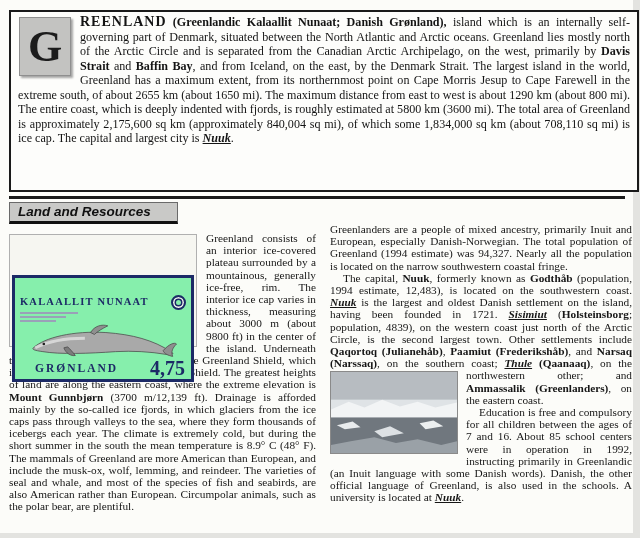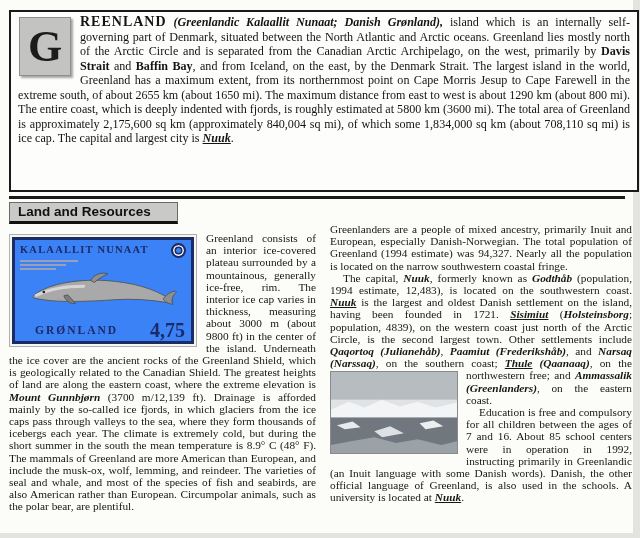--- a/index.html
+++ b/index.html
@@ -19,38 +19,38 @@
   .divider { position:absolute; left:9px; top:196px; width:616px; height:3px; background:#1a1a1a; }
 
   
   .col { position:absolute; }
   .col-left  { left:9px;   top:202px; width:307px; }
   .col-right { left:330px; top:223px; width:302px; }
 
   .section-heading { display:inline-block; min-width:150px; background:var(--heading-bg,#c9c9c7);
                      border:1px solid #6a6a6a; border-bottom:3px solid #111;
                      padding:1px 9px 2px 8px; font-family:"Liberation Sans", sans-serif;
-                     font-weight:bold; font-size:13.5px; color:#111; }
+                     font-style:italic; font-weight:bold; font-size:13.5px; color:#111; }
 
   .body-text { margin:0; font-size:11.3px; line-height:12.2px; text-align:justify; color:#161616; }
   .col-left .body-text { margin-top:8px; }
   .indent { text-indent:13px; }
 
   
   .seg-n  { }
   .seg-b  { font-weight:bold; }
-  .seg-bi { font-weight:bold; font-style:italic; }
+  .seg-bi { font-weight:bold; }
   .seg-biu{ font-weight:bold; font-style:italic; text-decoration:underline; color:inherit; }
 
   
   .stamp { float:left; display:block; width:188px; height:113px; margin:2px 9px 3px 0;
            box-sizing:border-box; background:#f6f6f1; border:1px solid #b0b0b0; padding:2px; }
   .stamp-inner { display:block; box-sizing:border-box; width:100%; height:100%;
-                 border:3px solid var(--stamp-navy,#1c2a66); padding:3px 5px 2px 5px;
-                 position:relative; background:#3b82f6; }
+                 border:3px solid var(--stamp-navy,#1c2a66); padding:17px 5px 2px 5px;
+                 position:relative; background:#86efac;margin-top:38px; }
   .stamp-head { display:flex; justify-content:space-between; align-items:center; }
   .stamp-inscription { font-size:10.5px; font-weight:bold; letter-spacing:1.2px;
                        color:var(--stamp-navy,#1c2a66); }
   .stamp-emblem { width:11px; height:11px; border:2px solid var(--stamp-navy,#1c2a66);
                   border-radius:50%; display:inline-block;
                   box-shadow:inset 0 0 0 1.5px #faf9f4, inset 0 0 0 3px var(--stamp-navy,#1c2a66); }
   .stamp-tinylines { display:block; margin-top:1px; }
   .stamp-tinylines i { display:block; height:2px; background:#9aa0b8; margin-top:2px; }
   .stamp-tinylines i:nth-child(1){ width:58px; }
   .stamp-tinylines i:nth-child(2){ width:46px; }
@@ -120,18 +120,18 @@
             <svg viewBox="0 0 128 82" xmlns="http://www.w3.org/2000/svg" preserveAspectRatio="none">
             <rect width="128" height="82" fill="#b7bcc1"></rect>
             <rect y="28" width="128" height="20" fill="#dfe3e6"></rect>
             <polygon points="0,38 18,30 34,36 52,28 70,35 88,30 106,36 128,31 128,48 0,48" fill="#f2f4f5"></polygon>
             <rect y="46" width="128" height="36" fill="#70777e"></rect>
             <polygon points="6,54 22,50 30,56 14,58" fill="#e8ebed"></polygon>
             <polygon points="44,60 60,55 74,62 52,66" fill="#dde1e4"></polygon>
             <polygon points="90,52 104,49 114,55 96,58" fill="#eceff0"></polygon>
             <polygon points="20,70 44,66 66,72 88,68 112,74 128,70 128,82 0,82 0,74" fill="#9aa1a7"></polygon>
           </svg>
-          </span><span><span class="seg-n">free; and </span><span class="seg-bi">Ammassalik (Greenlanders)</span><span class="seg-n">, on the eastern coast.</span></span></p>
+          </span><span><span class="seg-n">other; and </span><span class="seg-bi">Ammassalik (Greenlanders)</span><span class="seg-n">, on the eastern coast.</span></span></p>
       <p class="body-text indent"><span><span class="seg-n">Education is free and compulsory for all children between the ages of 7 and 16. About 85 school centers were in operation in 1992, instructing primarily in Greenlandic (an Inuit language with some Danish words). Danish, the other official language of Greenland, is also used in the schools. A university is located at </span><span class="seg-biu">Nuuk</span><span class="seg-n">.</span></span></p>
     </div>
 
   </div>
 </div>
 
 </body></html>

